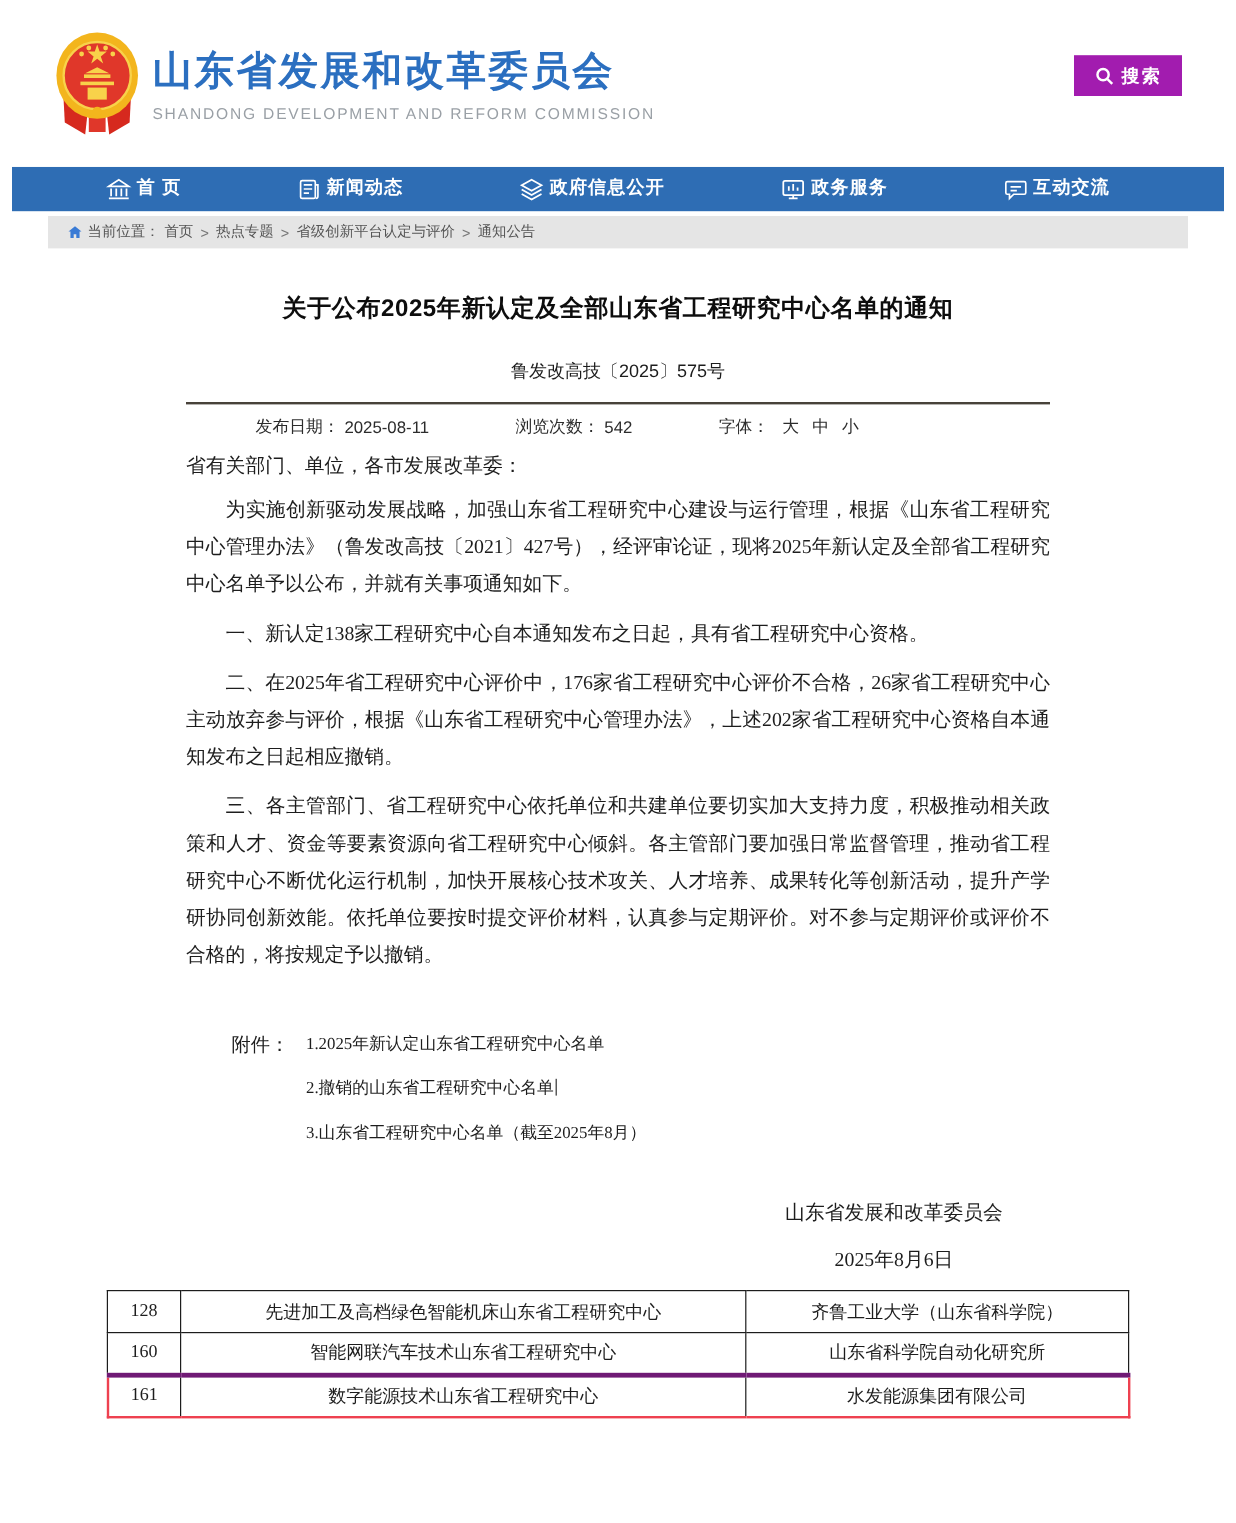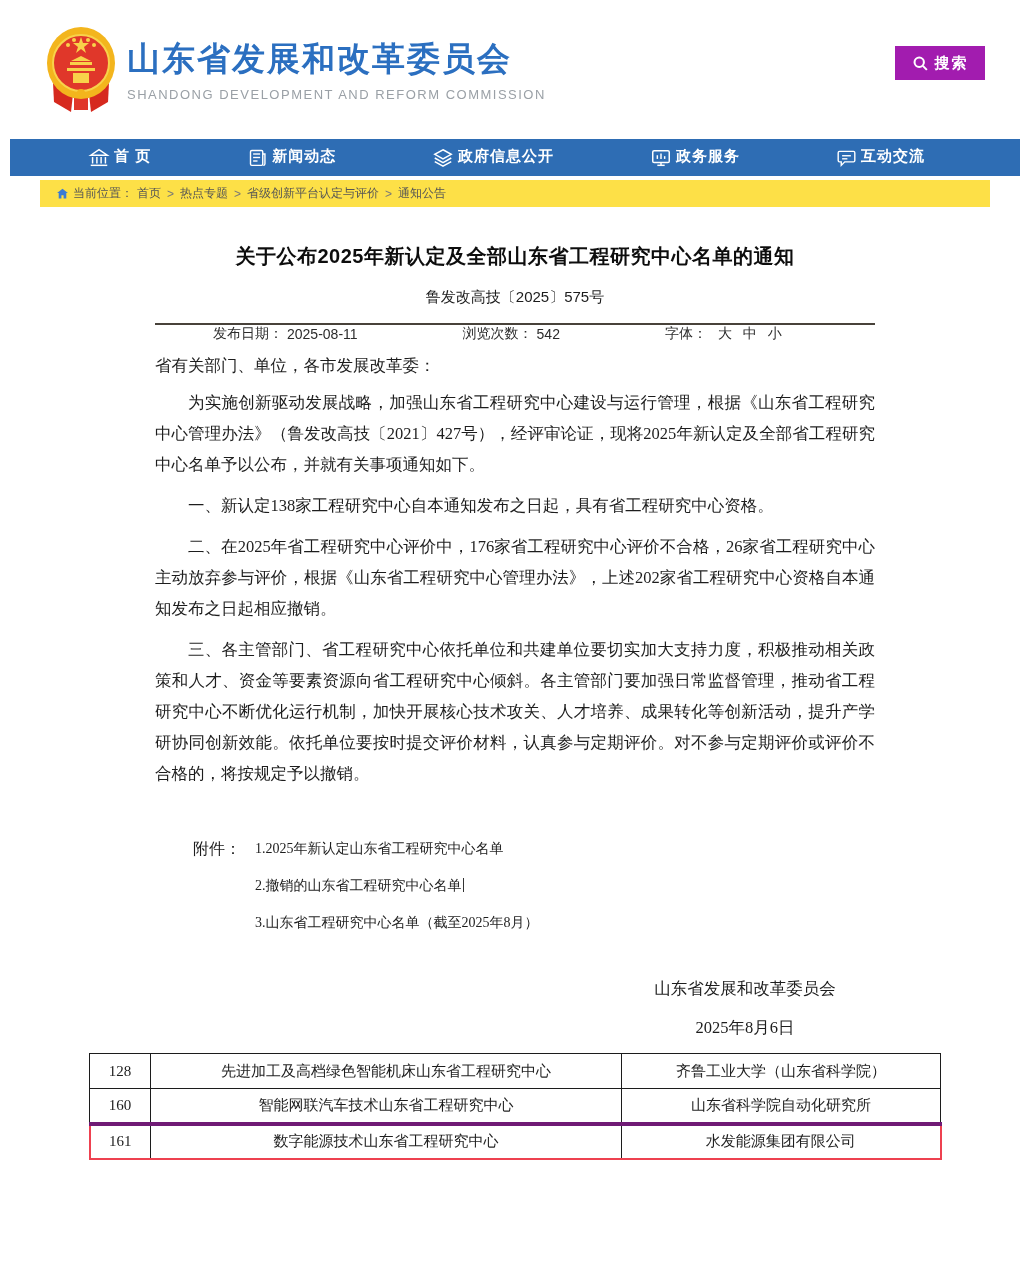--- a/index.html
+++ b/index.html
@@ -40,35 +40,35 @@
   }
   .nav-item {
     display:flex; align-items:flex-start; gap:4px; color:#ffffff;
     font-size:15px; font-weight:bold; letter-spacing:1px;
     text-decoration:none; cursor:pointer;
   }
   .nav-icon { display:flex; align-items:center; }
 
   
   .breadcrumb-bar {
-    margin:4px 40px 0; background:#fde047; height:27px;
+    margin:4px 40px 0; background:#e5e5e5; height:27px;
     display:flex; align-items:center; padding-left:16px;
     font-size:12px; color:#555; gap:4px;
   }
   .crumb { color:#555; text-decoration:none; cursor:pointer; }
   .crumb-sep { color:#777; margin:0 2px; }
   .crumb-prefix { color:#555; }
 
   
   .doc { width:720px; margin:0 auto; }
   .doc-title { margin-top:36px; text-align:center; font-size:20px; font-weight:bold; color:#0d0d0d; letter-spacing:0.5px; }
-  .doc-number { text-align:center; margin-top:18px; font-size:15px; color:#1c1c1c; }
+  .doc-number { text-align:center; margin-top:30px; font-size:15px; color:#1c1c1c; }
   .rule { margin-top:16px; border:none; border-top:2px solid #48423a; width:100%; }
 
-  .meta { display:flex; font-size:14px; color:#2c2c2c; padding-left:58px;gap:33px; }
+  .meta { margin-top:10px; display:flex; font-size:14px; color:#2c2c2c; padding-left:58px; }
   .meta-group { margin-right:72px; display:flex; align-items:center; }
   .meta-label { margin-right:4px; }
   .font-options span { margin-left:7px; cursor:pointer; }
 
   .serif { font-family:"Liberation Serif","DejaVu Serif",serif; }
   .salutation { font-size:16.5px; margin-top:12px; color:#1d1d1d; }
   .para {
     font-size:16.5px; line-height:31px; text-indent:2em; text-align:justify;
     margin-top:10px; color:#1d1d1d;
   }

